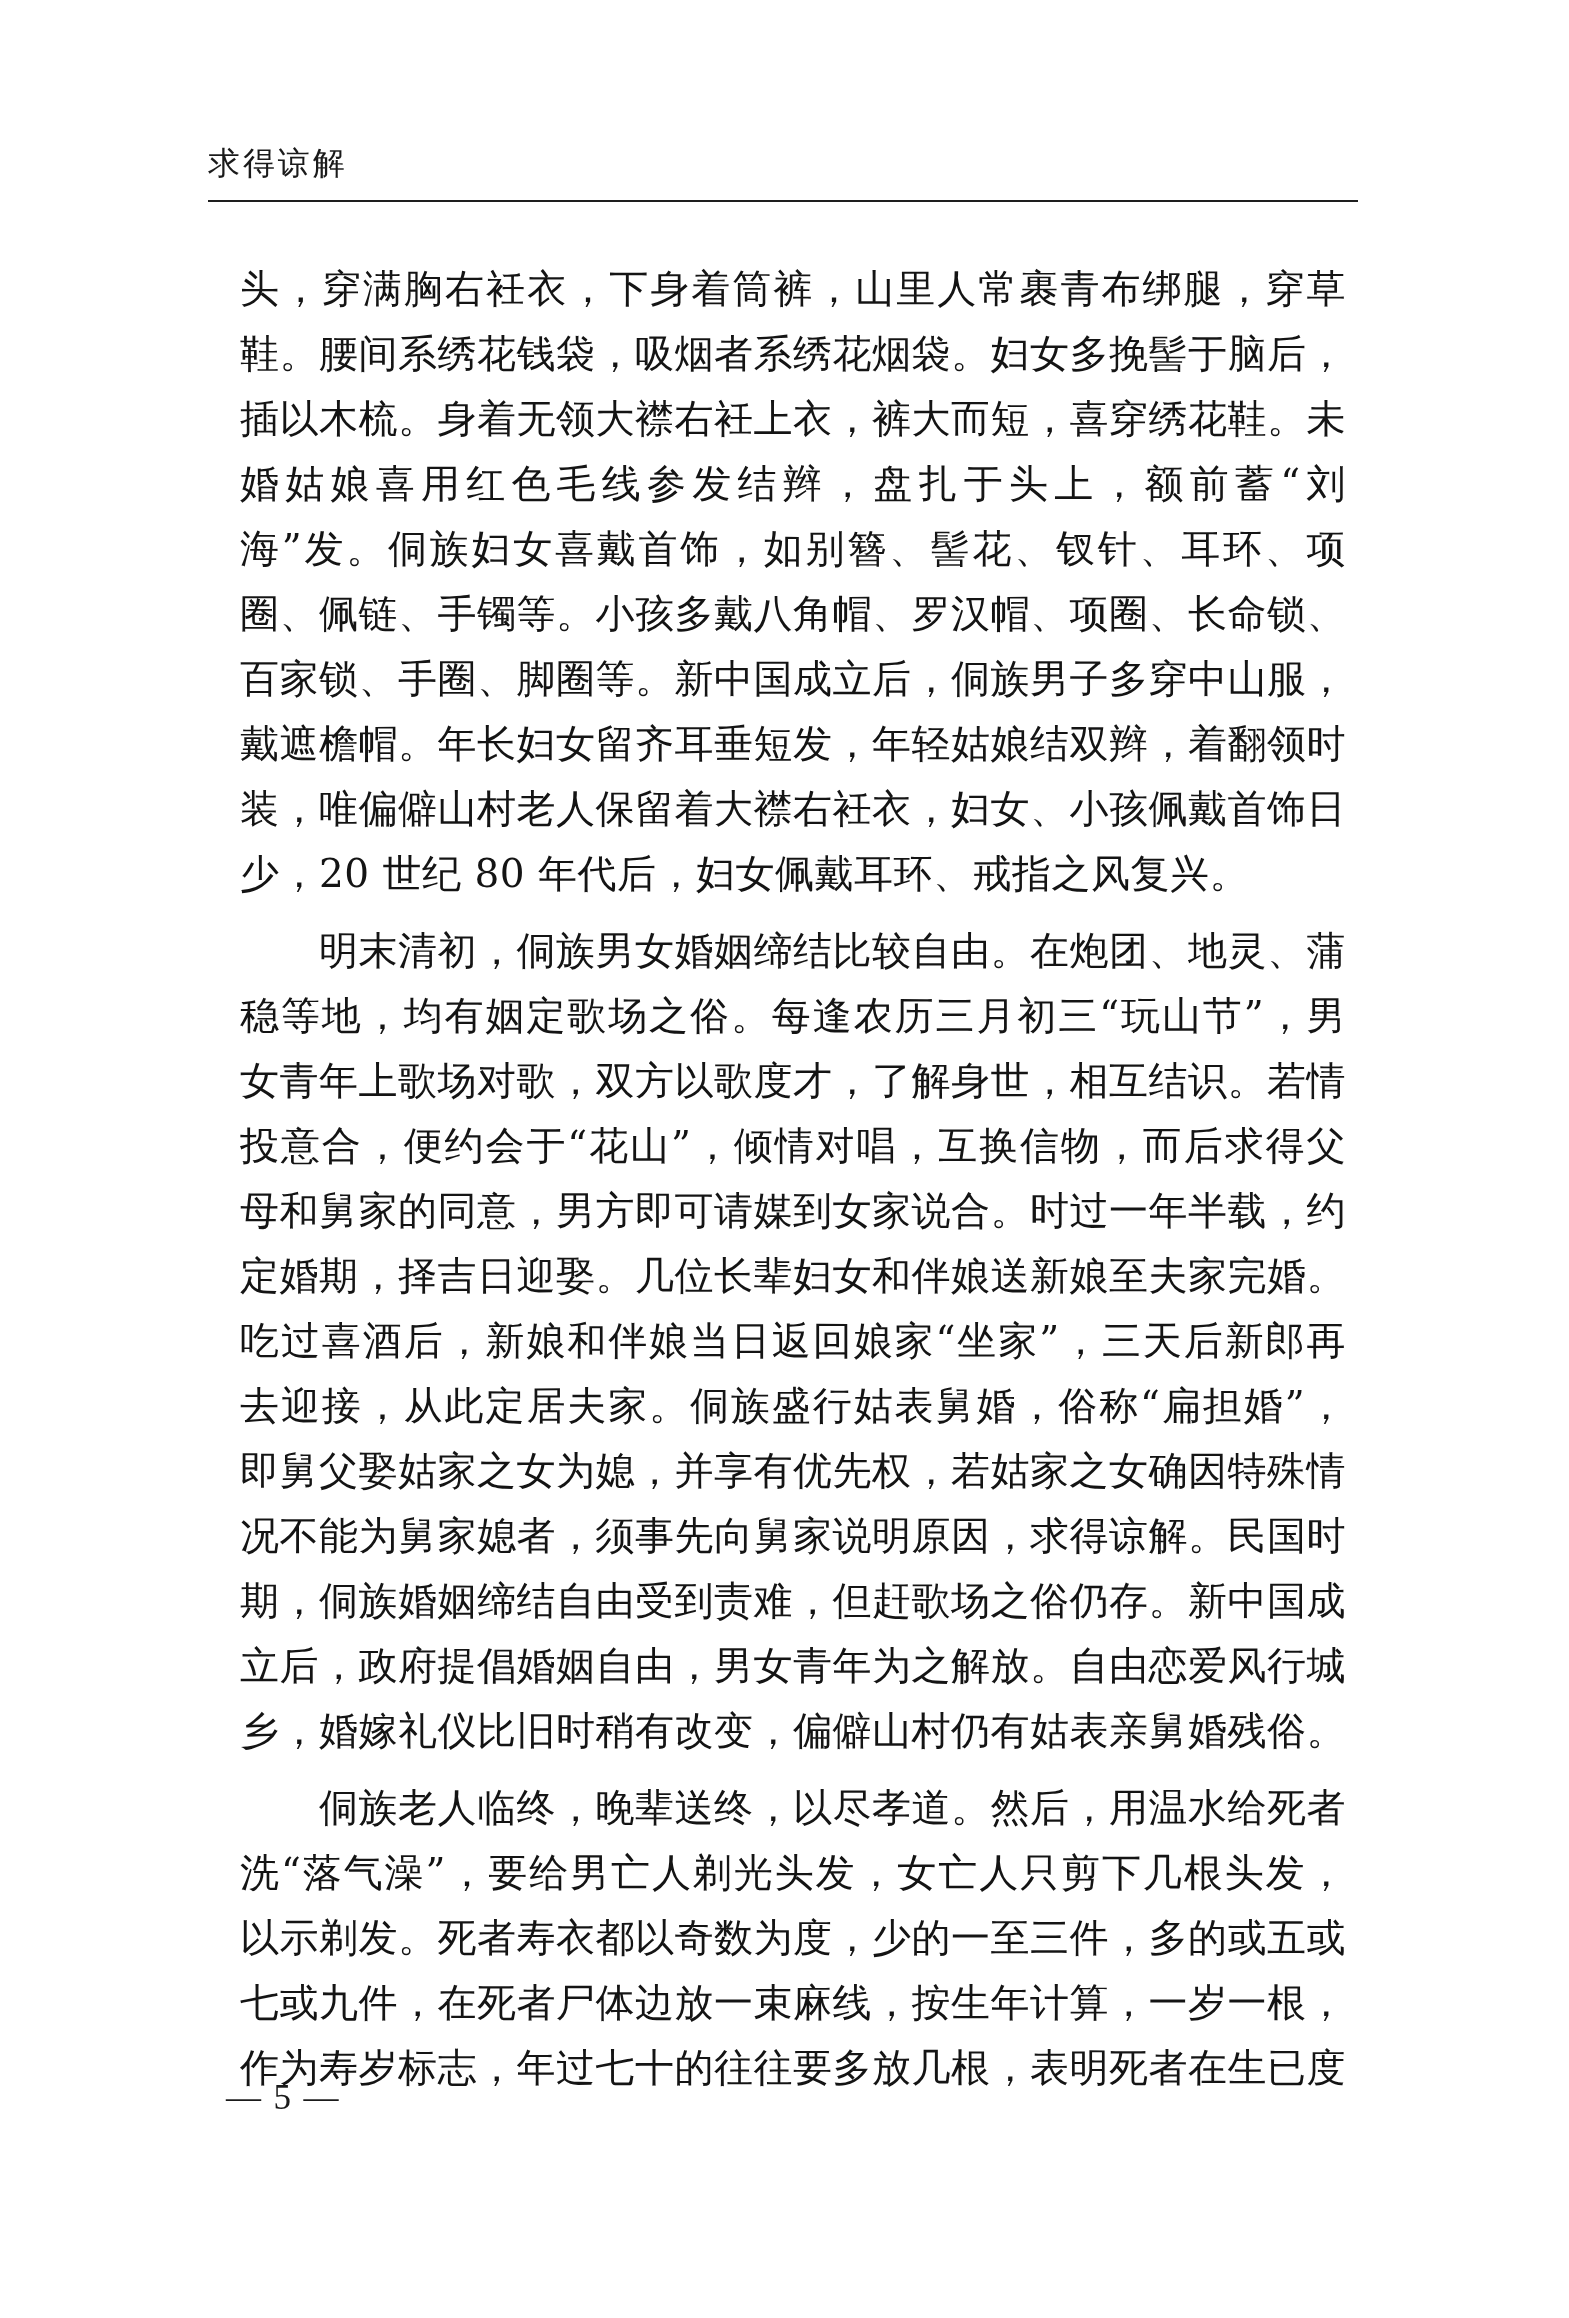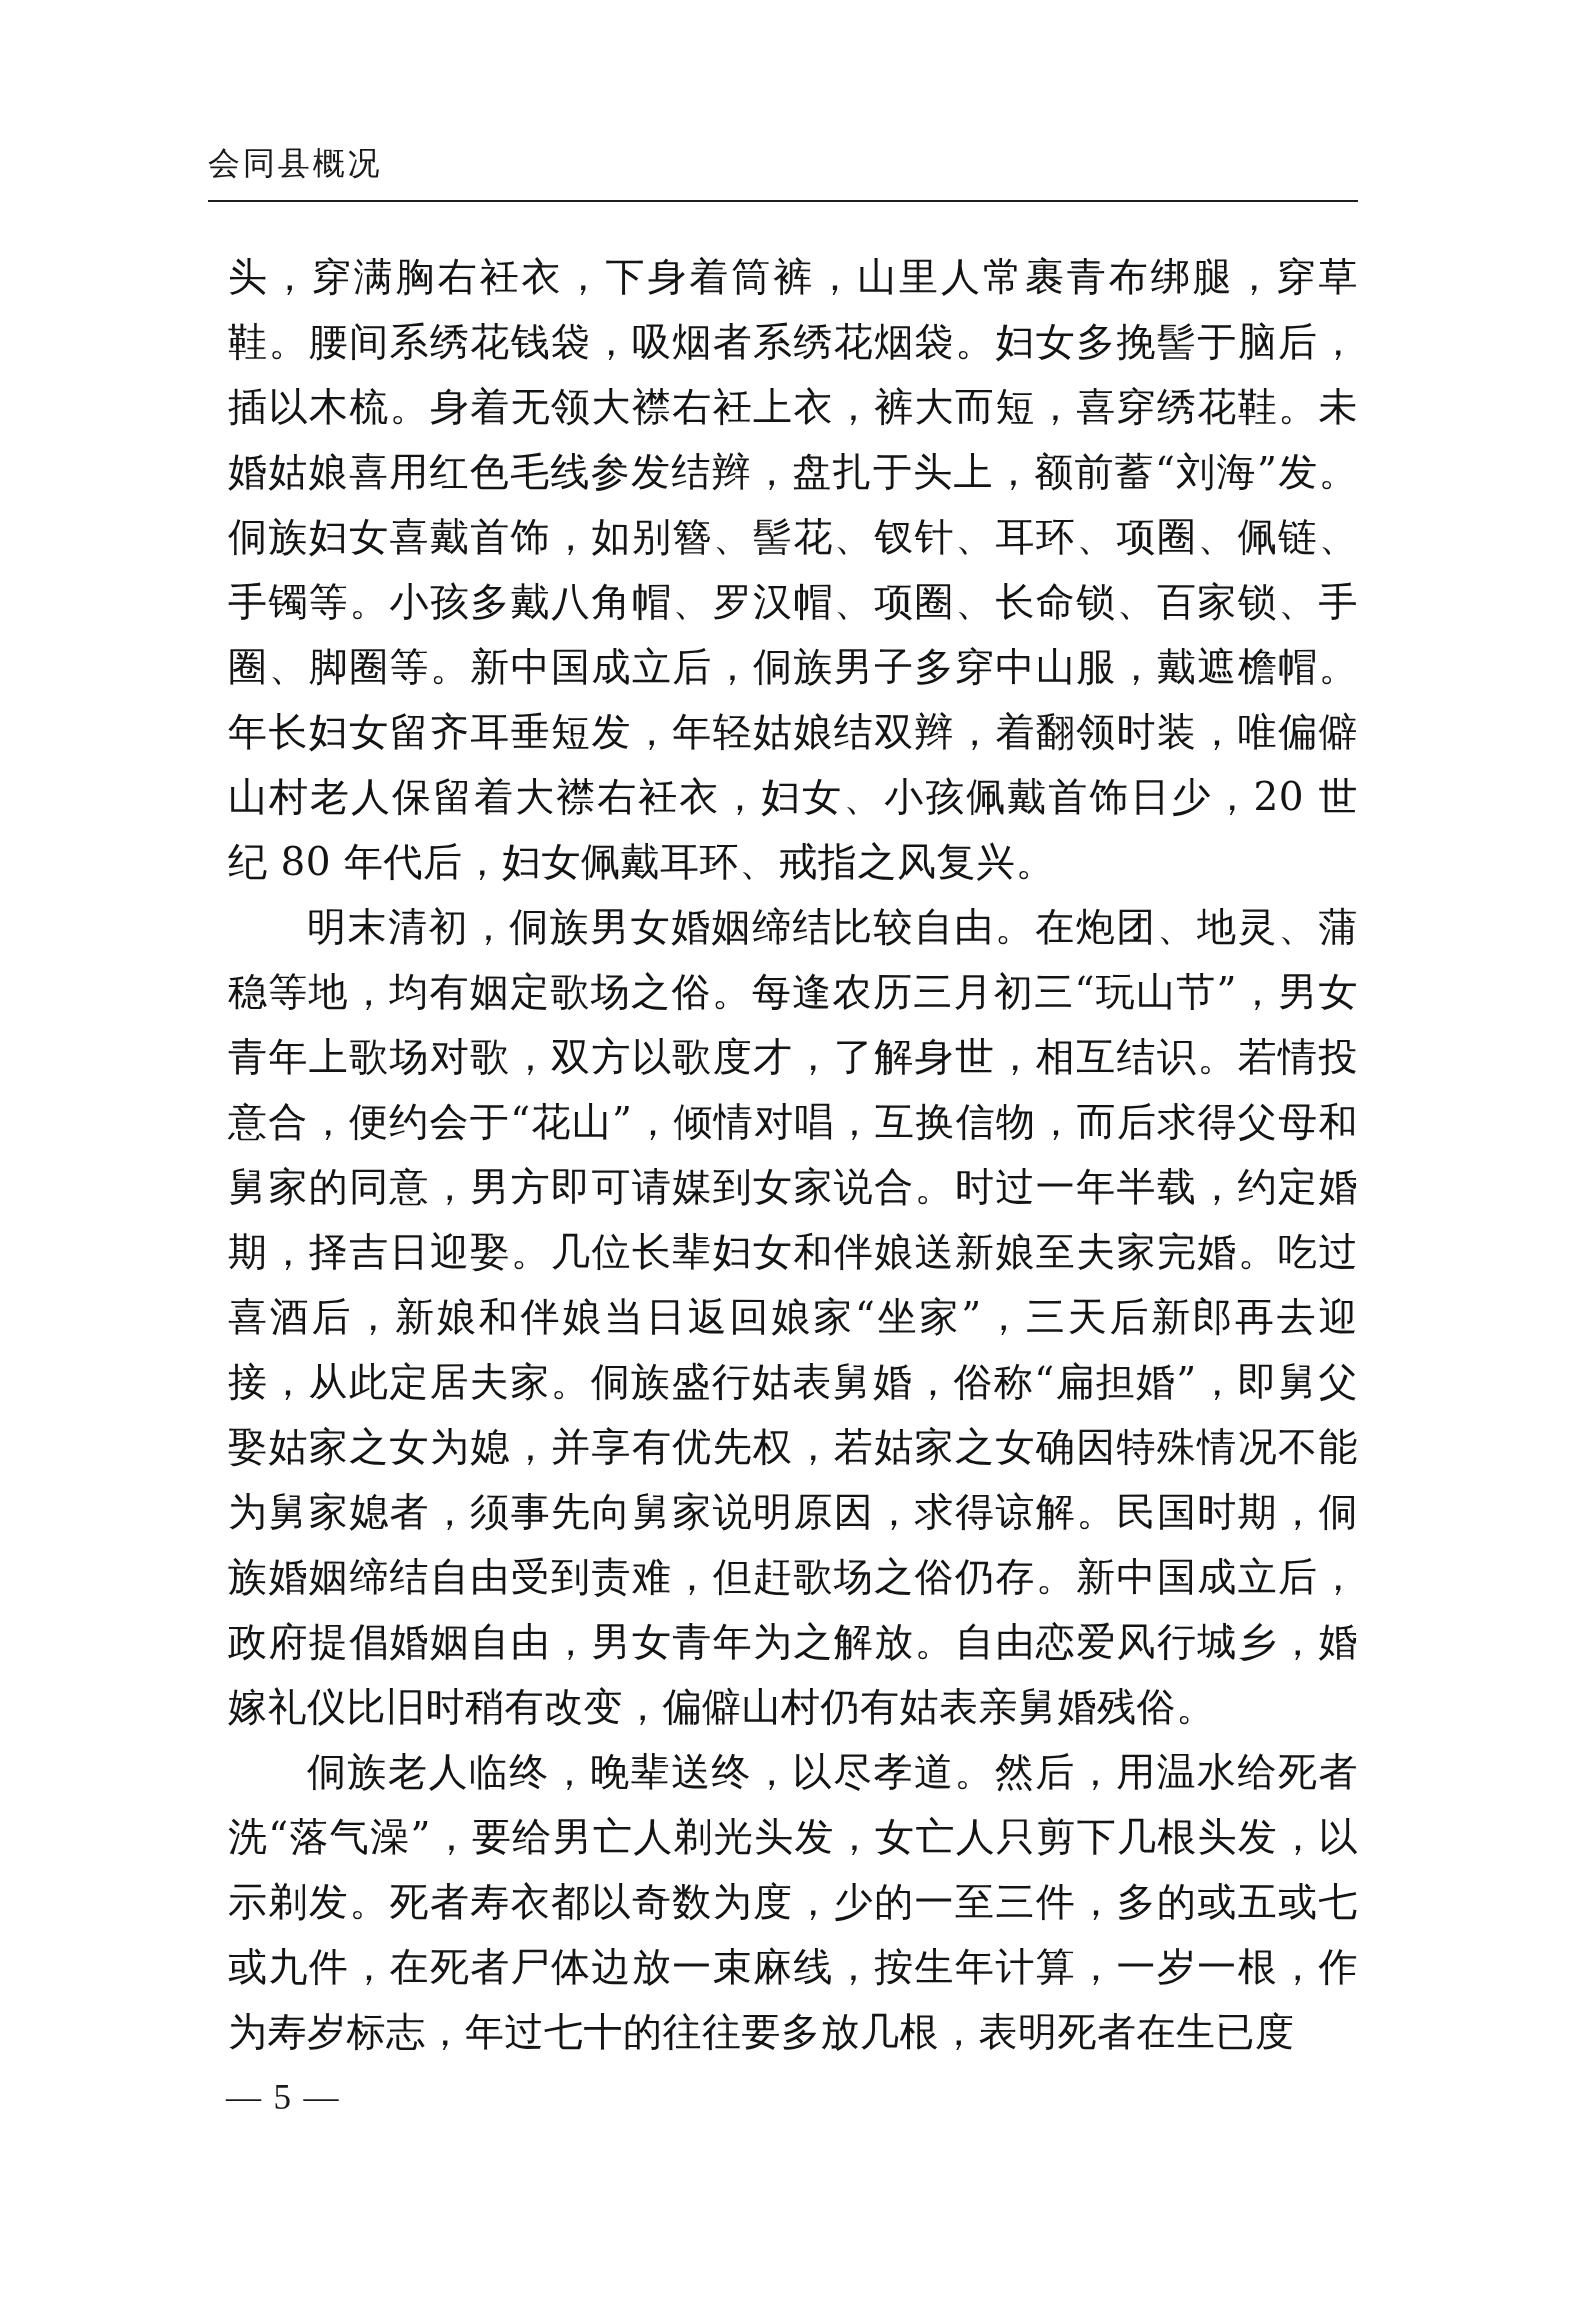--- a/index.html
+++ b/index.html
@@ -33,21 +33,21 @@
       height: 2.4px;
       background: #1e1e1e;
     }
     .body-text {
       position: absolute;
       left: 228px;
       top: 244px;
       width: 1130px;
     }
     .para {
-      margin: 0;
+      margin: 12px;
       font-size: 39px;
       line-height: 65px;
       text-align: justify;
       text-justify: inter-character;
       letter-spacing: 0.5px;
       word-break: break-all;
     }
     .para.indent {
       text-indent: 79px;
     }
@@ -58,21 +58,21 @@
       font-size: 35px;
       line-height: 43px;
       font-family: "Liberation Serif", "DejaVu Serif", serif;
       color: #1a1a1a;
       letter-spacing: 1.9px;
     }
   </style>
 </head>
 <body>
 
-<div class="running-head">会同县概况</div>
+<div class="running-head">求得谅解</div>
 <div class="head-rule"></div>
 
 <div class="body-text">
   <p class="para">头，穿满胸右衽衣，下身着筒裤，山里人常裹青布绑腿，穿草鞋。腰间系绣花钱袋，吸烟者系绣花烟袋。妇女多挽髻于脑后，插以木梳。身着无领大襟右衽上衣，裤大而短，喜穿绣花鞋。未婚姑娘喜用红色毛线参发结辫，盘扎于头上，额前蓄“刘海”发。侗族妇女喜戴首饰，如别簪、髻花、钗针、耳环、项圈、佩链、手镯等。小孩多戴八角帽、罗汉帽、项圈、长命锁、百家锁、手圈、脚圈等。新中国成立后，侗族男子多穿中山服，戴遮檐帽。年长妇女留齐耳垂短发，年轻姑娘结双辫，着翻领时装，唯偏僻山村老人保留着大襟右衽衣，妇女、小孩佩戴首饰日少，20 世纪 80 年代后，妇女佩戴耳环、戒指之风复兴。</p>
   <p class="para indent">明末清初，侗族男女婚姻缔结比较自由。在炮团、地灵、蒲稳等地，均有姻定歌场之俗。每逢农历三月初三“玩山节”，男女青年上歌场对歌，双方以歌度才，了解身世，相互结识。若情投意合，便约会于“花山”，倾情对唱，互换信物，而后求得父母和舅家的同意，男方即可请媒到女家说合。时过一年半载，约定婚期，择吉日迎娶。几位长辈妇女和伴娘送新娘至夫家完婚。吃过喜酒后，新娘和伴娘当日返回娘家“坐家”，三天后新郎再去迎接，从此定居夫家。侗族盛行姑表舅婚，俗称“扁担婚”，即舅父娶姑家之女为媳，并享有优先权，若姑家之女确因特殊情况不能为舅家媳者，须事先向舅家说明原因，求得谅解。民国时期，侗族婚姻缔结自由受到责难，但赶歌场之俗仍存。新中国成立后，政府提倡婚姻自由，男女青年为之解放。自由恋爱风行城乡，婚嫁礼仪比旧时稍有改变，偏僻山村仍有姑表亲舅婚残俗。</p>
   <p class="para indent">侗族老人临终，晚辈送终，以尽孝道。然后，用温水给死者洗“落气澡”，要给男亡人剃光头发，女亡人只剪下几根头发，以示剃发。死者寿衣都以奇数为度，少的一至三件，多的或五或七或九件，在死者尸体边放一束麻线，按生年计算，一岁一根，作为寿岁标志，年过七十的往往要多放几根，表明死者在生已度</p>
 </div>
 
 <div class="page-number">— 5 —</div>
 

